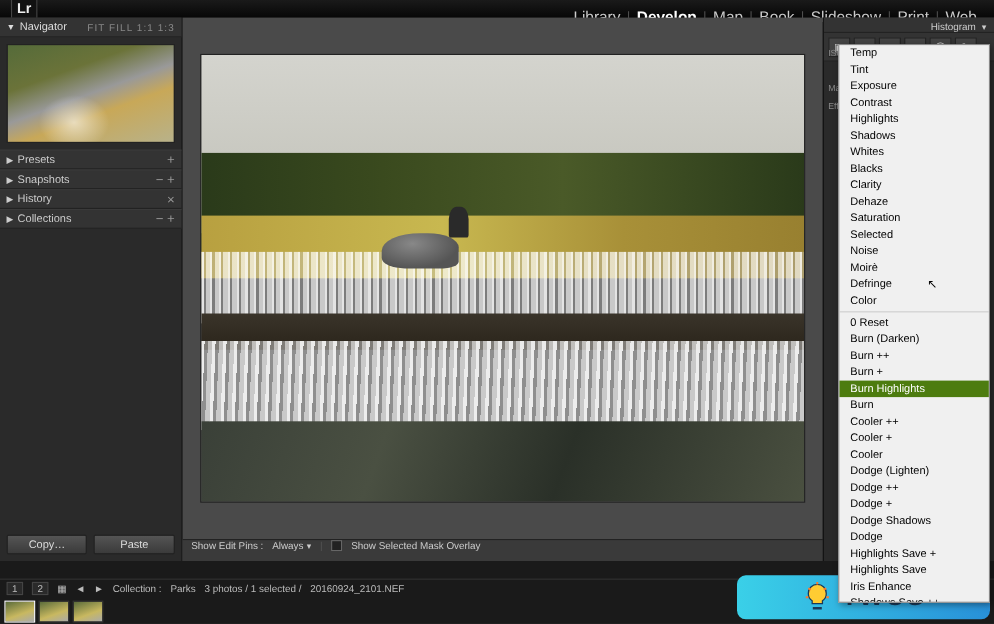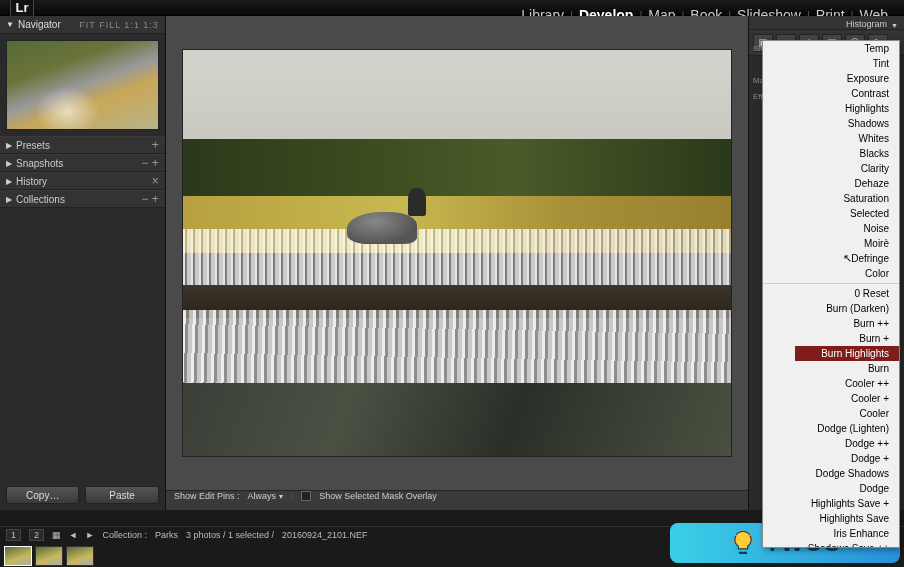--- a/index.html
+++ b/index.html
@@ -65,22 +65,22 @@
 .tool { width: 20px; height: 18px; background: #444; border: 1px solid #222; display: flex; align-items: center; justify-content: center; font-size: 10px; cursor: pointer; }
 .rlabels { position: absolute; top: 26px; left: 0; width: 30px; color: #888; font-size: 8px; }
 .rlabel { height: 16px; padding: 2px 4px; }
 
 
 .rhdr { height: 14px; display: flex; align-items: flex-end; justify-content: flex-end; padding: 0 6px; background: #333; font-size: 9px; border-bottom: 1px solid #222; }
 .rhdr .tri2 { margin-left: 4px; font-size: 7px; }
 
 
 .menu { position: absolute; top: 40px; left: 762px; width: 138px; background: #f0f0f0; border: 1px solid #888; box-shadow: 2px 2px 6px rgba(0,0,0,0.4); font-size: 10px; color: #000; z-index: 100; max-height: 508px; overflow: hidden; }
-.menu .mi { padding: 1px 10px; cursor: pointer; line-height: 13px; text-align: right; }
-.menu .mi.sel { background: #7f1d1d; color: #fff; margin-left: 32px; }
+.menu .mi { padding: 1px 10px; cursor: pointer; line-height: 13px; }
+.menu .mi.sel { background: #4d7c0f; color: #fff; }
 .menu hr { border: none; border-top: 1px solid #ccc; margin: 2px 0; }
 .menu .cursor { position: absolute; top: 211px; left: 80px; font-size: 11px; color: #000; pointer-events: none; }
 
 
 .bottom { position: absolute; bottom: 0; left: 0; right: 0; height: 41px; background: #1a1a1a; border-top: 1px solid #333; }
 .bcrumb { height: 16px; display: flex; align-items: center; padding: 0 6px; gap: 8px; font-size: 9px; color: #bbb; }
 .bcrumb .seg { padding: 0 4px; border: 1px solid #444; background: #2a2a2a; }
 .film { height: 25px; display: flex; align-items: center; padding: 0 4px; gap: 3px; }
 .thumb { width: 28px; height: 20px; background: linear-gradient(160deg, #5a6b3a, #c8b860 60%, #aaa); border: 1px solid #333; }
 .thumb.act { border-color: #fff; }

